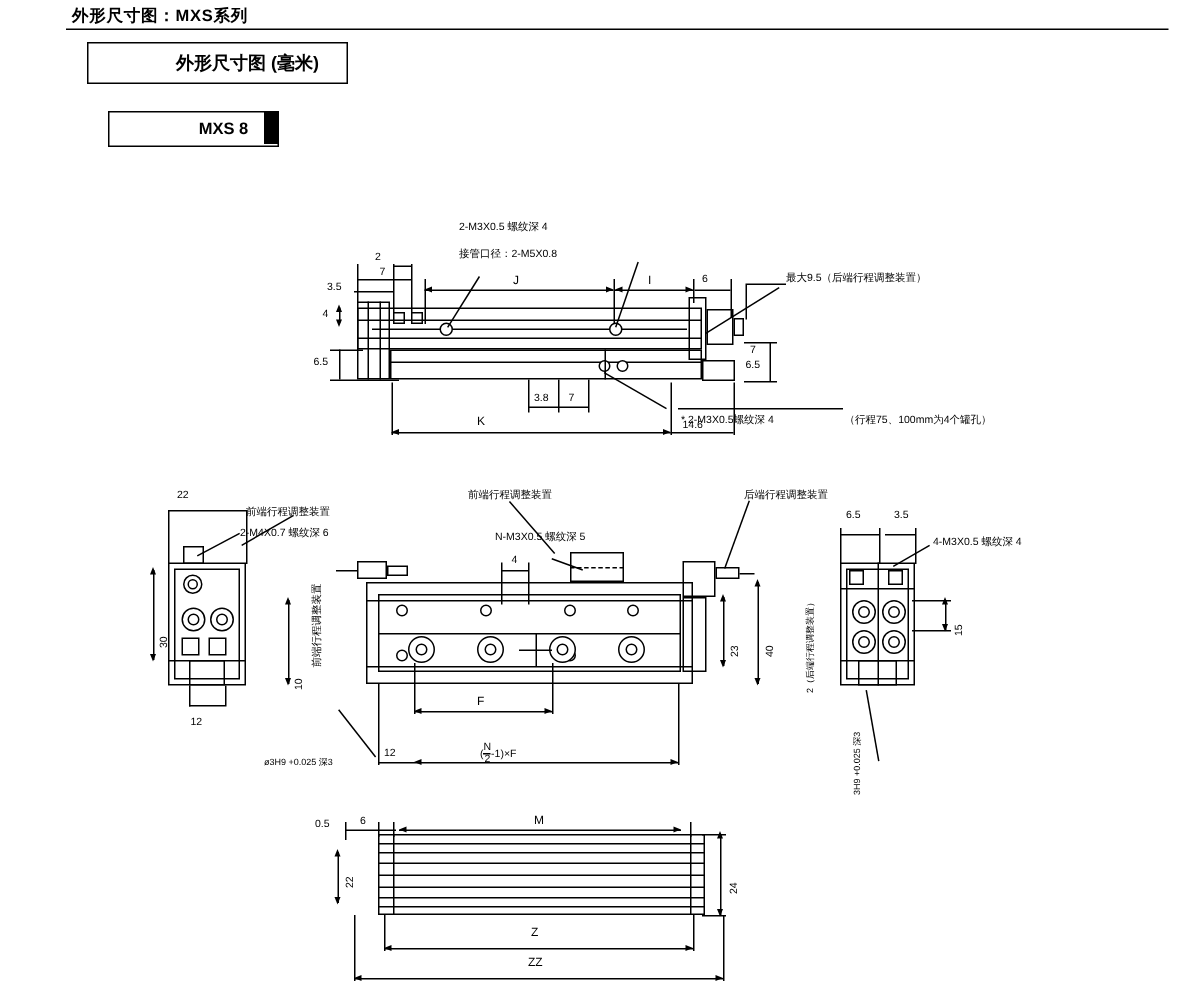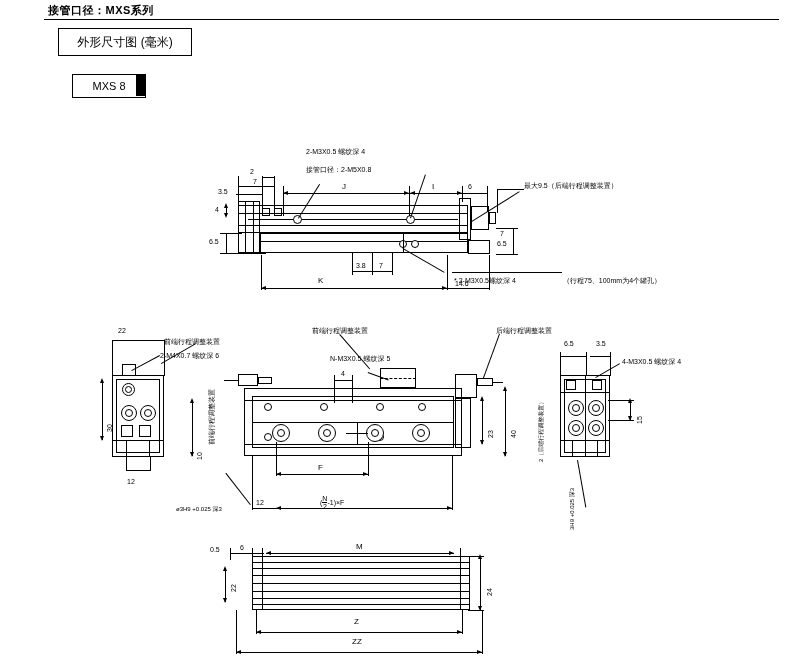--- a/index.html
+++ b/index.html
@@ -33,24 +33,25 @@
     position: absolute;
     left: 44px; top: 19px;
     width: 735px; height: 1px;
     background: #000;
   }
   .box-label {
     position: absolute;
     border: 1px solid #000;
     background: #fff;
     font-size: 11px;
-    font-weight: normal;
+    font-weight: bold;
     display: flex;
     align-items: center;
     justify-content: center;
+    padding-left: 40px;
   }
   #dim-box {
     left: 58px; top: 28px;
     width: 132px; height: 26px;
     font-size: 12px;
   }
   #model-box {
     left: 72px; top: 74px;
     width: 72px; height: 22px;
   }
@@ -128,21 +129,21 @@
     border-left: 2px solid transparent;
     border-right: 2px solid transparent;
     border-top: 5px solid #000;
   }
 </style>
 </head>
 <body>
 
 <div class="page">
 
-  <div class="hdr-title">接管口径：MXS系列</div>
+  <div class="hdr-title">外形尺寸图：MXS系列</div>
   <div class="ln h hdr-rule"></div>
 
   <div class="box-label" id="dim-box">外形尺寸图 (毫米)</div>
 
   <div class="box-label" id="model-box">
     <span>MXS 8</span>
     <span class="blk"></span>
   </div>
 
   <div class="rect" style="left:238px; top:205px; width:230px; height:28px;"></div>

